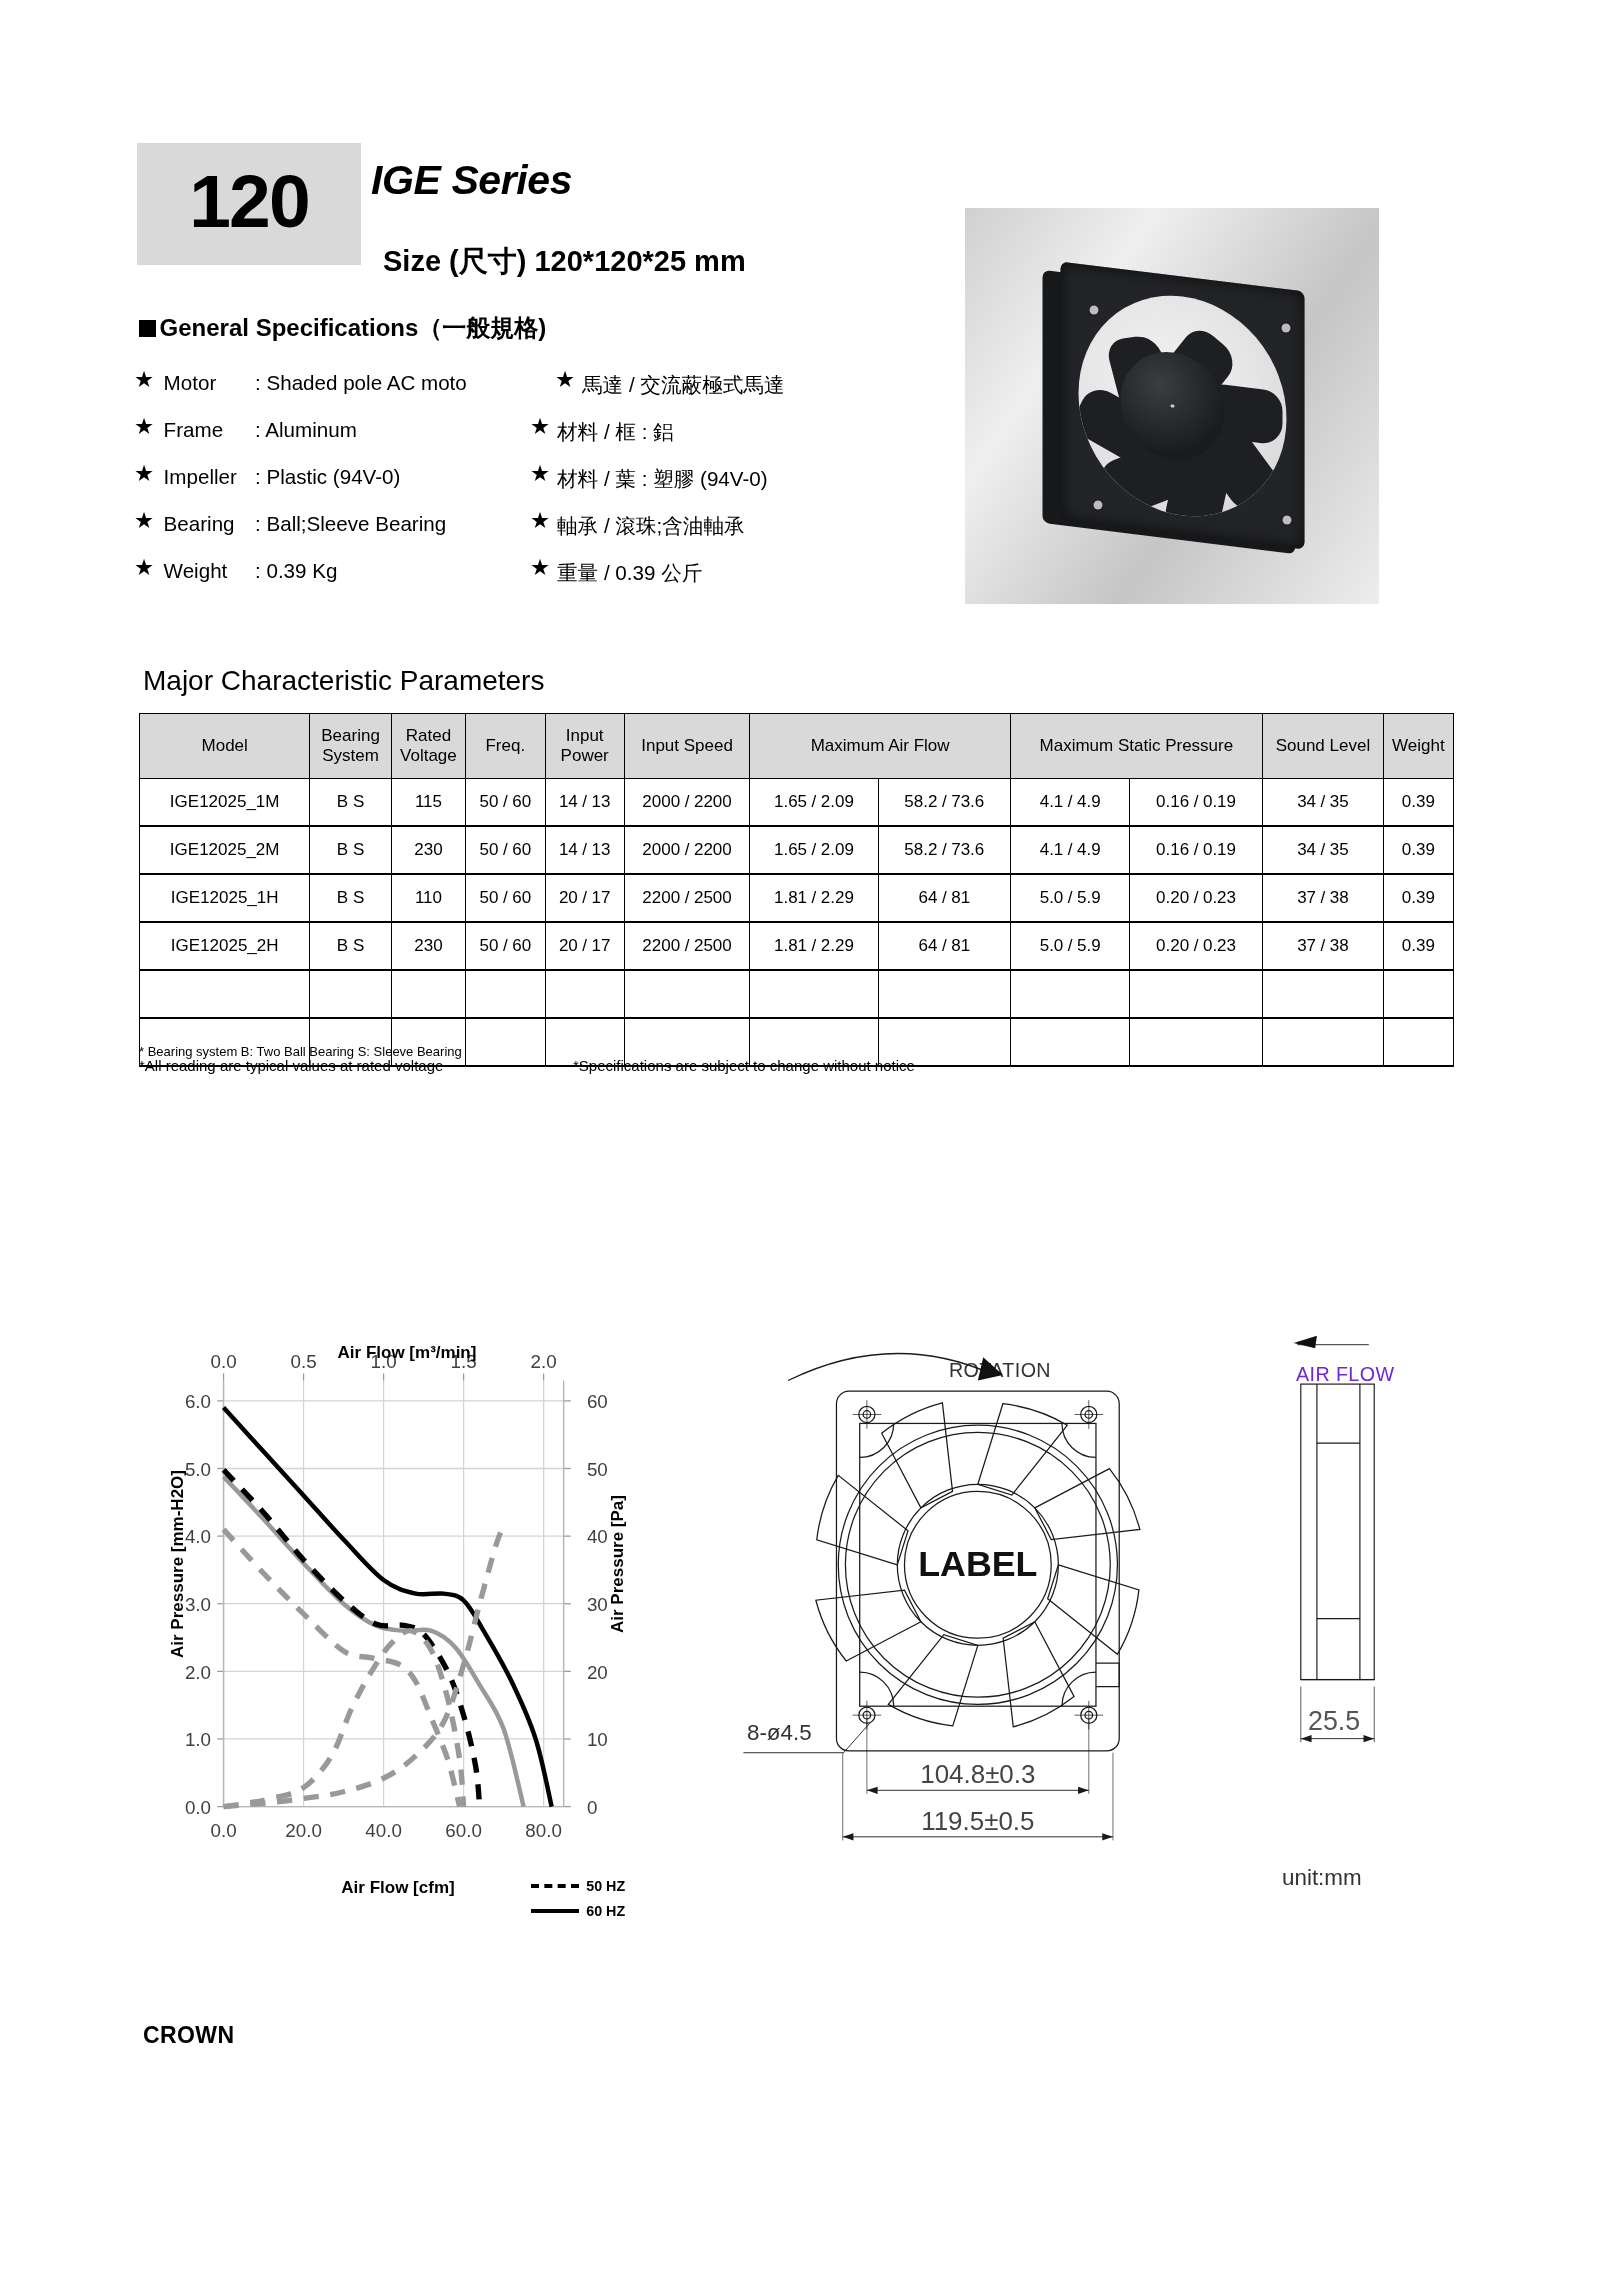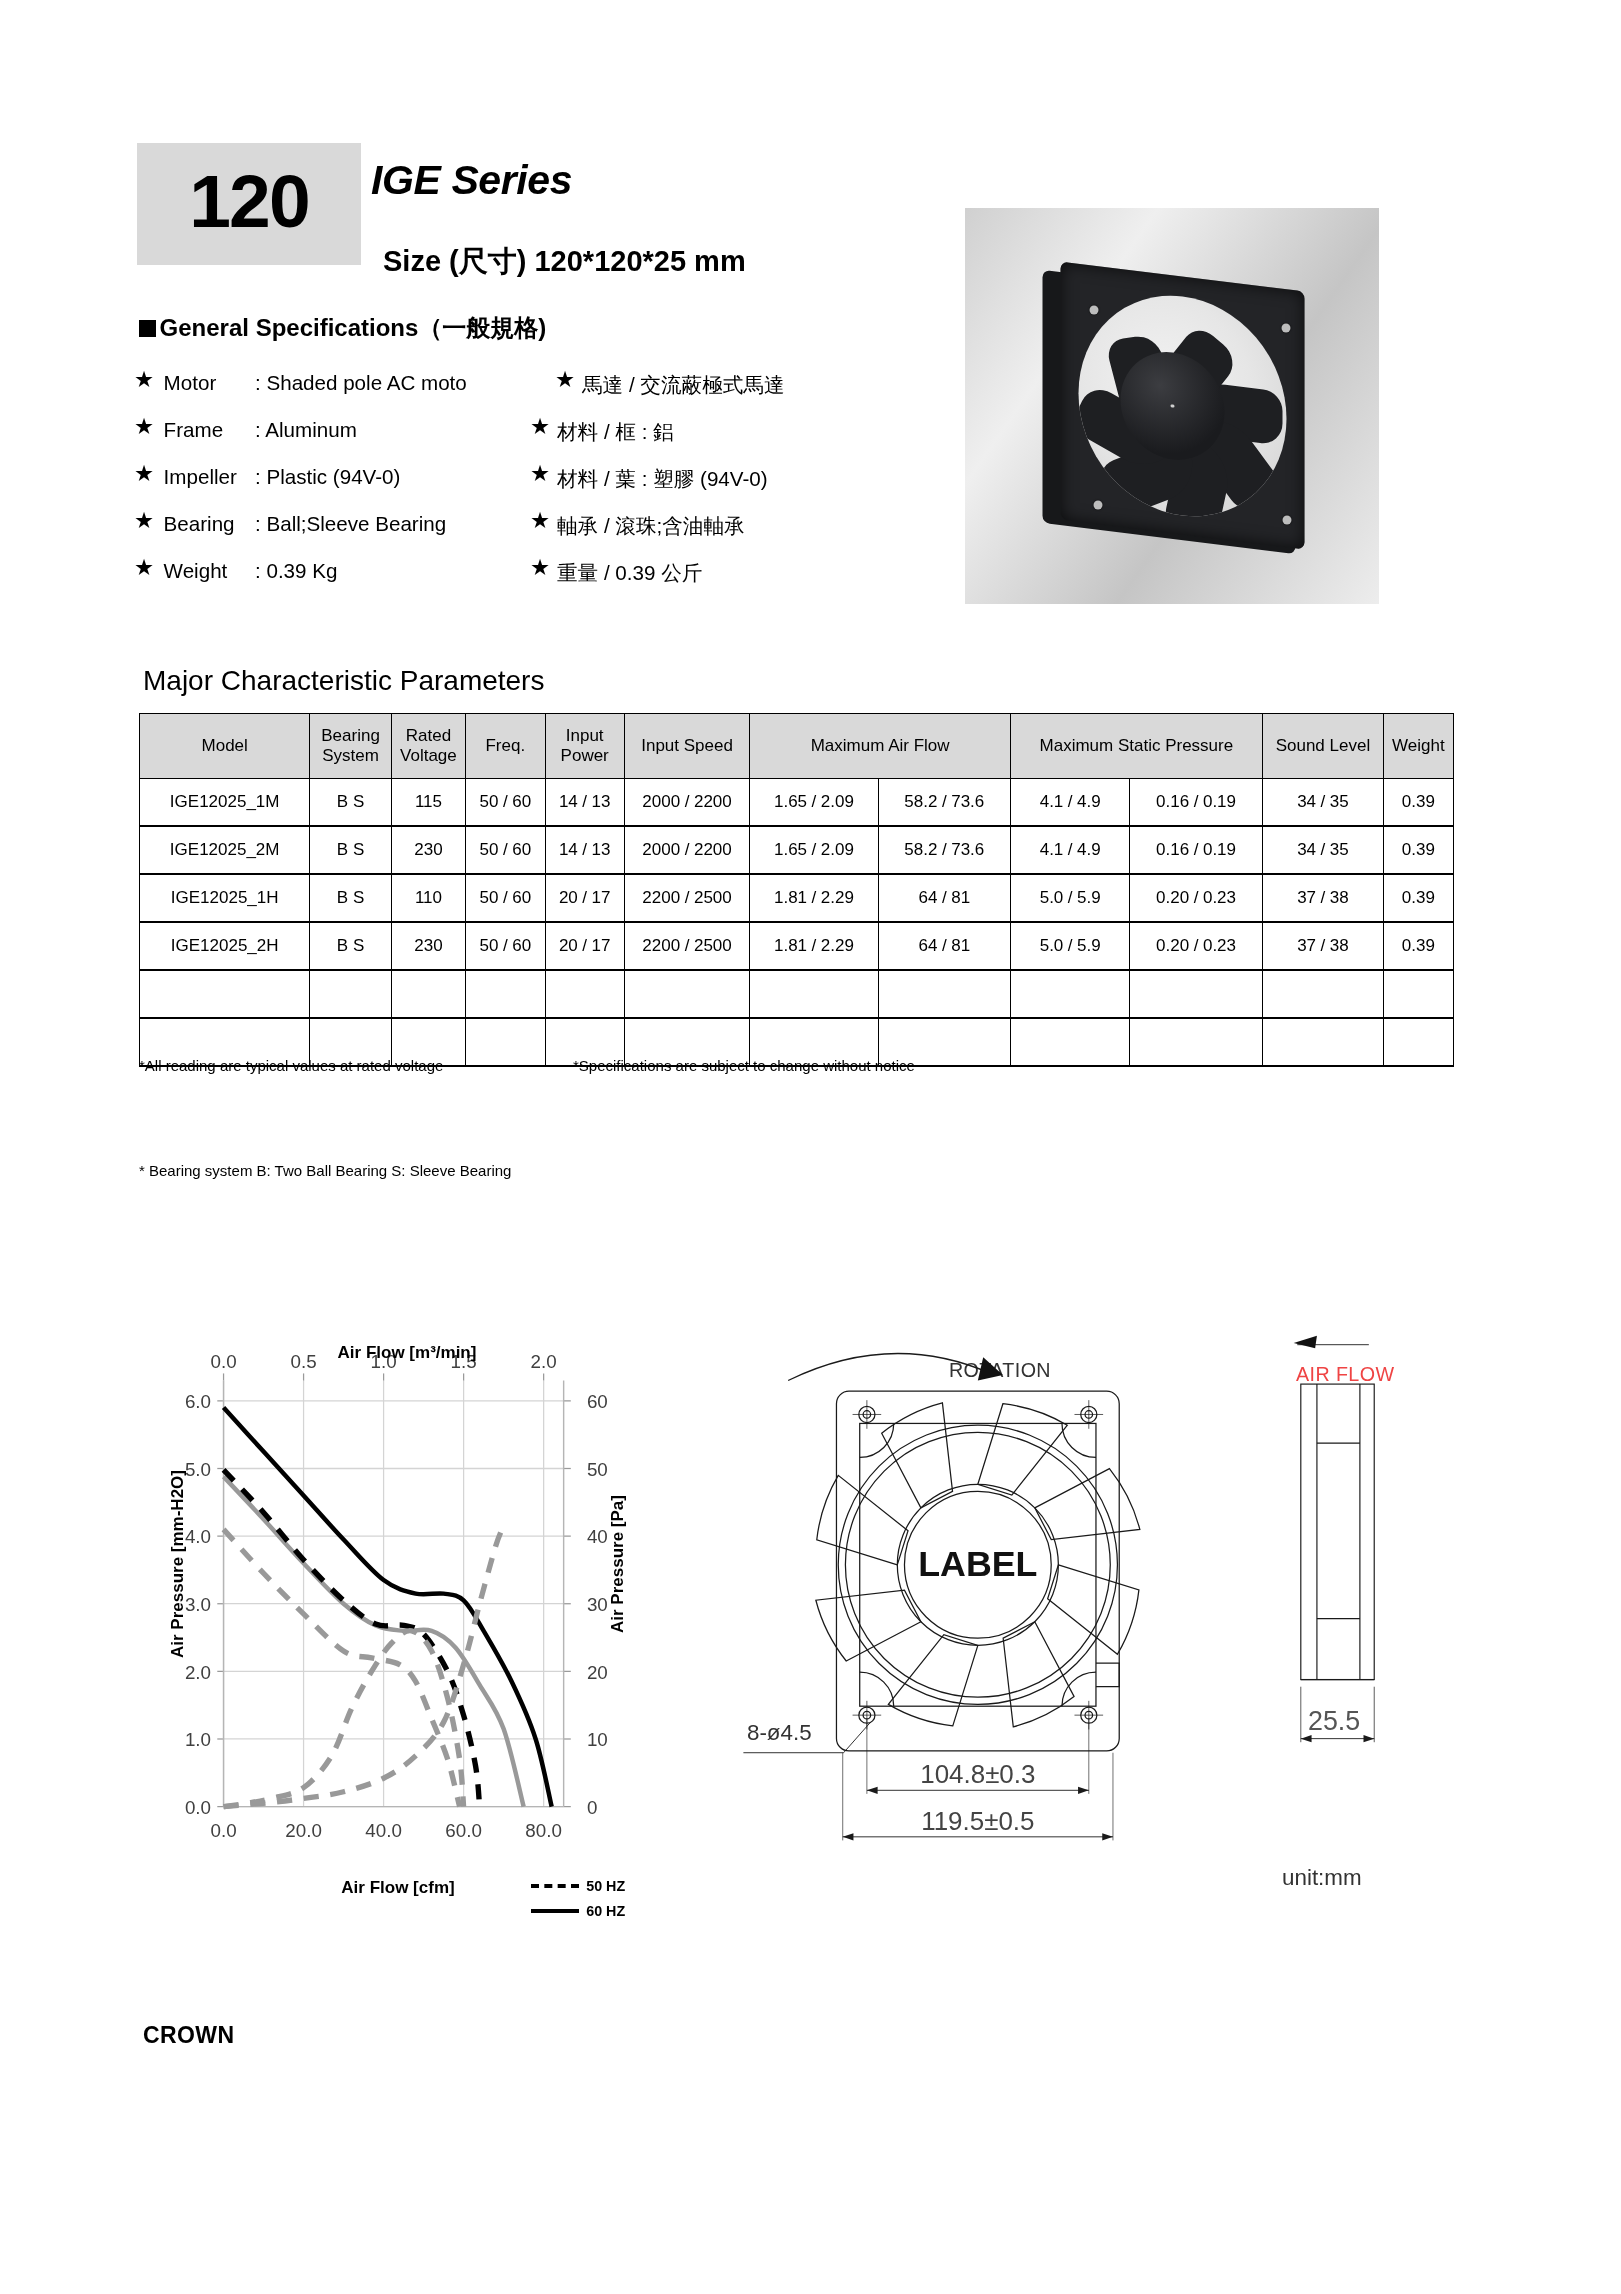--- a/index.html
+++ b/index.html
@@ -132,21 +132,21 @@
   .c-dba{ width:115px; }
   .c-kg{ width:63px; }
   .valsplit{ display:flex; justify-content:center; align-items:center; gap:4.5px; }
   .valsplit .sep{ color:#000; }
   .model-cell{ text-align:center; }
   tr.thick-top td{ border-top:2.7px solid #000; }
   table.mcp tbody tr:last-child td{ border-bottom:2.7px solid #000; }
 
   .fn1{ position:absolute; left:139px; top:1057px; font-size:15px; }
   .fn2{ position:absolute; left:573px; top:1057px; font-size:15px; }
-  .fn3{ position:absolute; left:139px; top:1162px; font-size:15px; }
+  .fn3{ position:absolute; left:139px; top:1044px; font-size:13px; }
 
   
   .chart-wrap{ position:absolute; left:134px; top:1343px; width:555px; height:582px; }
   .chart-title-x-top{
     position:absolute; left:143px; top:0; width:260px; text-align:center;
     font-size:17px; font-weight:bold;
   }
   .ylab-left{
     position:absolute; left:-64px; top:211px; width:215px; text-align:center;
     font-size:17px; font-weight:bold;
@@ -172,21 +172,21 @@
   .unitmm{
     position:absolute; left:1282px; top:1865px;
     font-size:22.4px; color:#333;
   }
   .rotation-lbl{
     position:absolute; left:949px; top:1359px;
     font-size:19.7px; color:#333; letter-spacing:0.4px;
   }
   .airflow-lbl{
     position:absolute; left:1296px; top:1363px;
-    font-size:19.7px; color:#ef4444; letter-spacing:0.4px;
+    font-size:19.7px; color:#6d28d9; letter-spacing:0.4px;
   }
 
   
   .brand{
     position:absolute; left:143px; top:2022px;
     font-size:23px; font-weight:bold; letter-spacing:0.4px;
   }
 </style>
 </head>
 <body>

